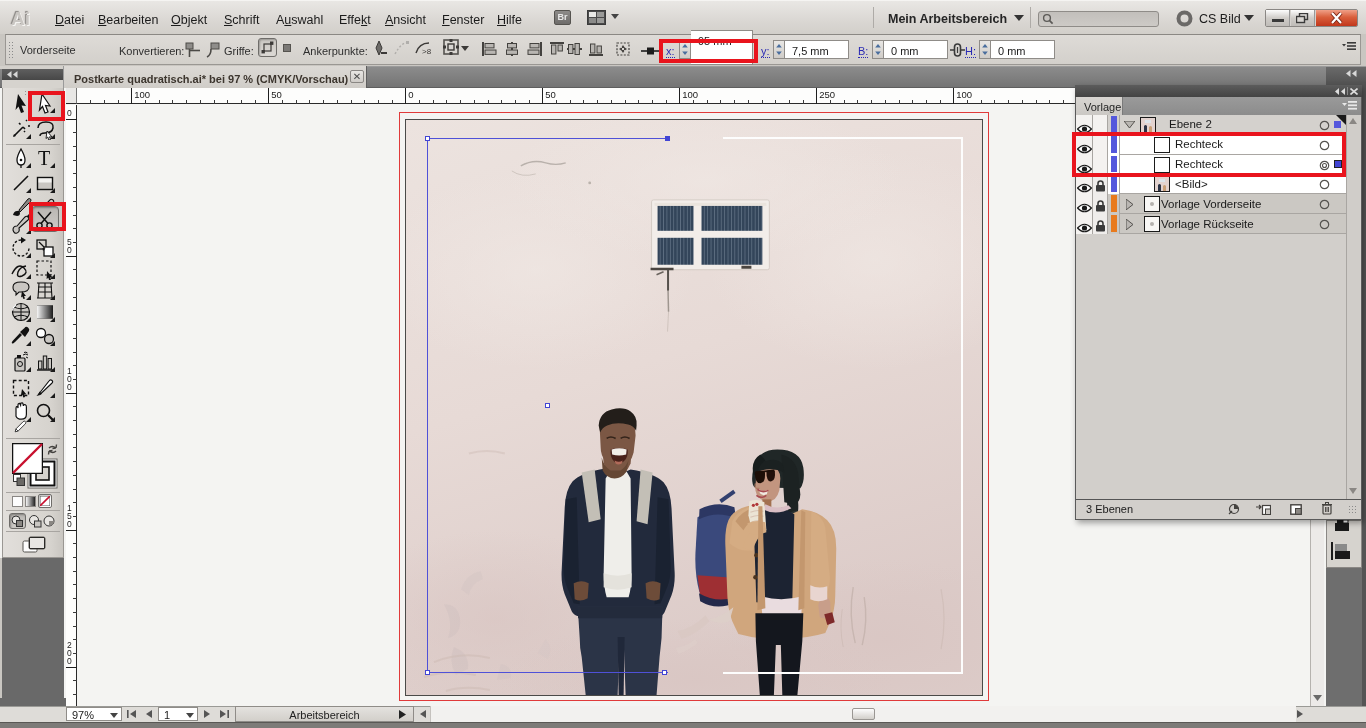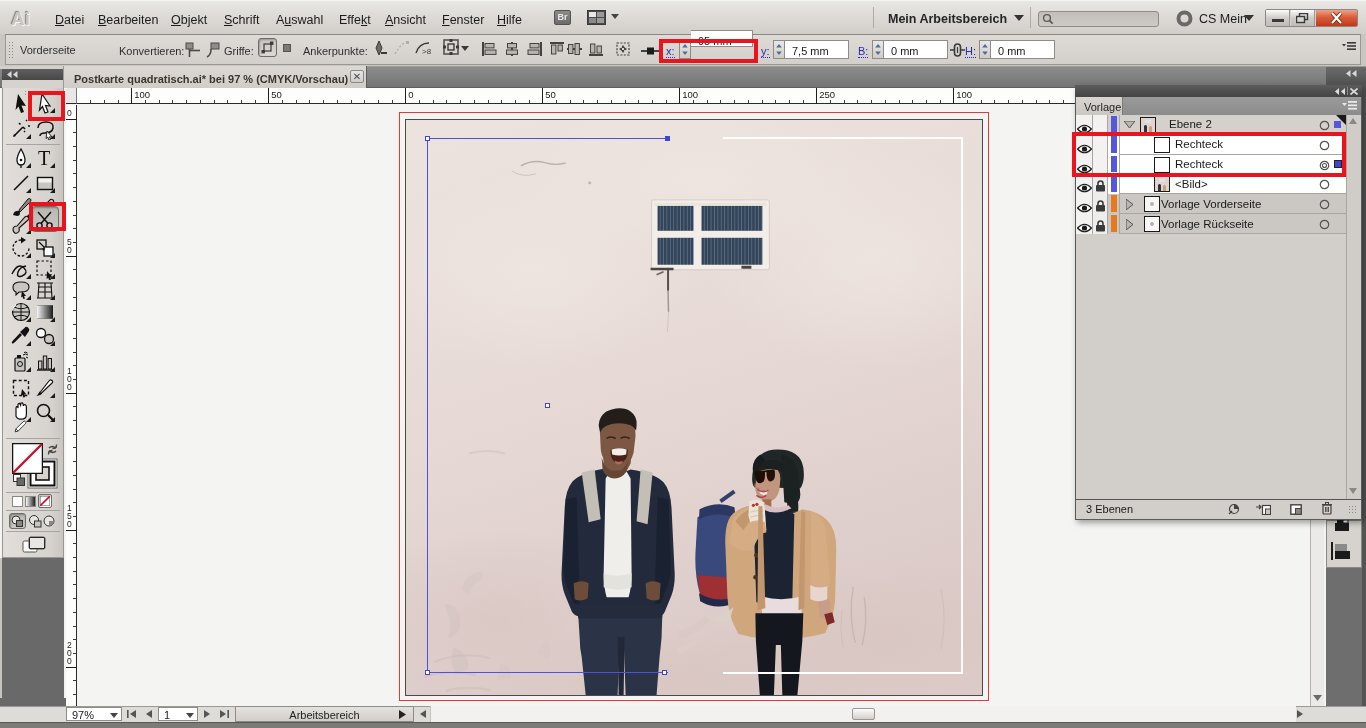--- a/index.html
+++ b/index.html
@@ -31,21 +31,21 @@
 <div class="abs" style="left:1014px;top:15px;width:0;height:0;border-left:5px solid transparent;border-right:5px solid transparent;border-top:6px solid #333;"></div>
 <div class="abs" style="left:1030px;top:7px;width:1px;height:21px;background:#aeaba7;"></div>
 <div class="abs" style="left:1038px;top:11px;width:121px;height:16px;background:linear-gradient(#c2bfbb,#cdcac6);border:1px solid #8f8c88;border-radius:3px;"></div>
 <svg class="abs" style="left:1042px;top:13px" width="12" height="12" viewBox="0 0 12 12">
     <circle cx="5" cy="5" r="3.4" fill="none" stroke="#5c5a57" stroke-width="1.4"></circle>
     <line x1="7.6" y1="7.6" x2="10.6" y2="10.6" stroke="#5c5a57" stroke-width="1.6"></line>
   </svg>
 <svg class="abs" style="left:1176px;top:10px" width="17" height="17" viewBox="0 0 17 17">
     <circle cx="8.5" cy="8.5" r="6" fill="none" stroke="#6b6967" stroke-width="4"></circle>
   </svg>
-<div class="abs" style="left:1199px;top:12px;font-size:12.5px;color:#1b1b1b;">CS Mein</div>
+<div class="abs" style="left:1199px;top:12px;font-size:12.5px;color:#1b1b1b;">CS Bild</div>
 <div class="abs" style="left:1244px;top:15px;width:0;height:0;border-left:5px solid transparent;border-right:5px solid transparent;border-top:6px solid #333;"></div>
 <div class="abs" style="left:1265px;top:9px;width:93px;height:18px;background:#d5d2ce;border:1px solid #8a8784;border-radius:2px;"></div>
 <div class="abs" style="left:1266px;top:10px;width:24px;height:16px;background:linear-gradient(#fdfdfd,#cfccc8 50%,#bfbcb8);border-right:1px solid #999;"></div>
 <div class="abs" style="left:1272px;top:19px;width:12px;height:3px;background:#3a3a3a;"></div>
 <div class="abs" style="left:1291px;top:10px;width:24px;height:16px;background:linear-gradient(#fdfdfd,#cfccc8 50%,#bfbcb8);border-right:1px solid #999;"></div>
 <svg class="abs" style="left:1296px;top:13px" width="13" height="11" viewBox="0 0 13 11">
     <rect x="3.5" y="0.5" width="8" height="6" fill="none" stroke="#3a3a3a" stroke-width="1.4"></rect>
     <rect x="0.5" y="3.5" width="8" height="6" fill="#d9d6d2" stroke="#3a3a3a" stroke-width="1.4"></rect>
   </svg>
 <div class="abs" style="left:1316px;top:10px;width:41px;height:16px;background:linear-gradient(#f0a088,#d95f3c 45%,#c1371b);border-radius:0 1px 1px 0;"></div>
@@ -134,21 +134,21 @@
 <svg class="abs" style="left:641px;top:47px" width="18" height="8" viewBox="0 0 18 8">
     <line x1="0" y1="4" x2="18" y2="4" stroke="#1c1c1c" stroke-width="1.6"></line>
     <rect x="6" y="0.5" width="7" height="7" fill="#1c1c1c"></rect>
   </svg>
 <div class="abs" style="left:666px;top:45px;font-size:11px;color:#2a2ab4;border-bottom:1px dotted #2a2ab4;">x:</div>
 <div class="abs" style="left:679px;top:40px;width:12px;height:19px;background:linear-gradient(#e9e7e4,#cfccc8);border:1px solid #8f8c88;"></div>
 <svg class="abs" style="left:681px;top:42px" width="8" height="15" viewBox="0 0 8 15">
     <path d="M4 2 L6.8 5.5 H1.2 Z" fill="#4a6e9e"></path>
     <path d="M4 13 L6.8 9.5 H1.2 Z" fill="#4a6e9e"></path>
   </svg>
-<div class="abs" style="left:691px;top:30px;width:62px;height:17px;background:#fff;border:1px solid #8f8c88;border-left:none;font-size:11px;color:#1a1a1a;padding:4px 0 0 7px;">95 mm</div>
+<div class="abs" style="left:691px;top:30px;width:62px;height:35px;background:#fff;border:1px solid #8f8c88;border-left:none;font-size:11px;color:#1a1a1a;padding:4px 0 0 7px;">95 mm</div>
 <div class="abs" style="left:761px;top:45px;font-size:11px;color:#2a2ab4;border-bottom:1px dotted #2a2ab4;">y:</div>
 <div class="abs" style="left:773px;top:40px;width:12px;height:19px;background:linear-gradient(#e9e7e4,#cfccc8);border:1px solid #8f8c88;"></div>
 <svg class="abs" style="left:775px;top:42px" width="8" height="15" viewBox="0 0 8 15">
     <path d="M4 2 L6.8 5.5 H1.2 Z" fill="#4a6e9e"></path>
     <path d="M4 13 L6.8 9.5 H1.2 Z" fill="#4a6e9e"></path>
   </svg>
 <div class="abs" style="left:785px;top:40px;width:64px;height:19px;background:#fff;border:1px solid #8f8c88;border-left:none;font-size:11px;color:#1a1a1a;padding:4px 0 0 7px;">7,5 mm</div>
 <div class="abs" style="left:858px;top:45px;font-size:11px;color:#2a2ab4;border-bottom:1px dotted #2a2ab4;">B:</div>
 <div class="abs" style="left:872px;top:40px;width:12px;height:19px;background:linear-gradient(#e9e7e4,#cfccc8);border:1px solid #8f8c88;"></div>
 <svg class="abs" style="left:874px;top:42px" width="8" height="15" viewBox="0 0 8 15">

